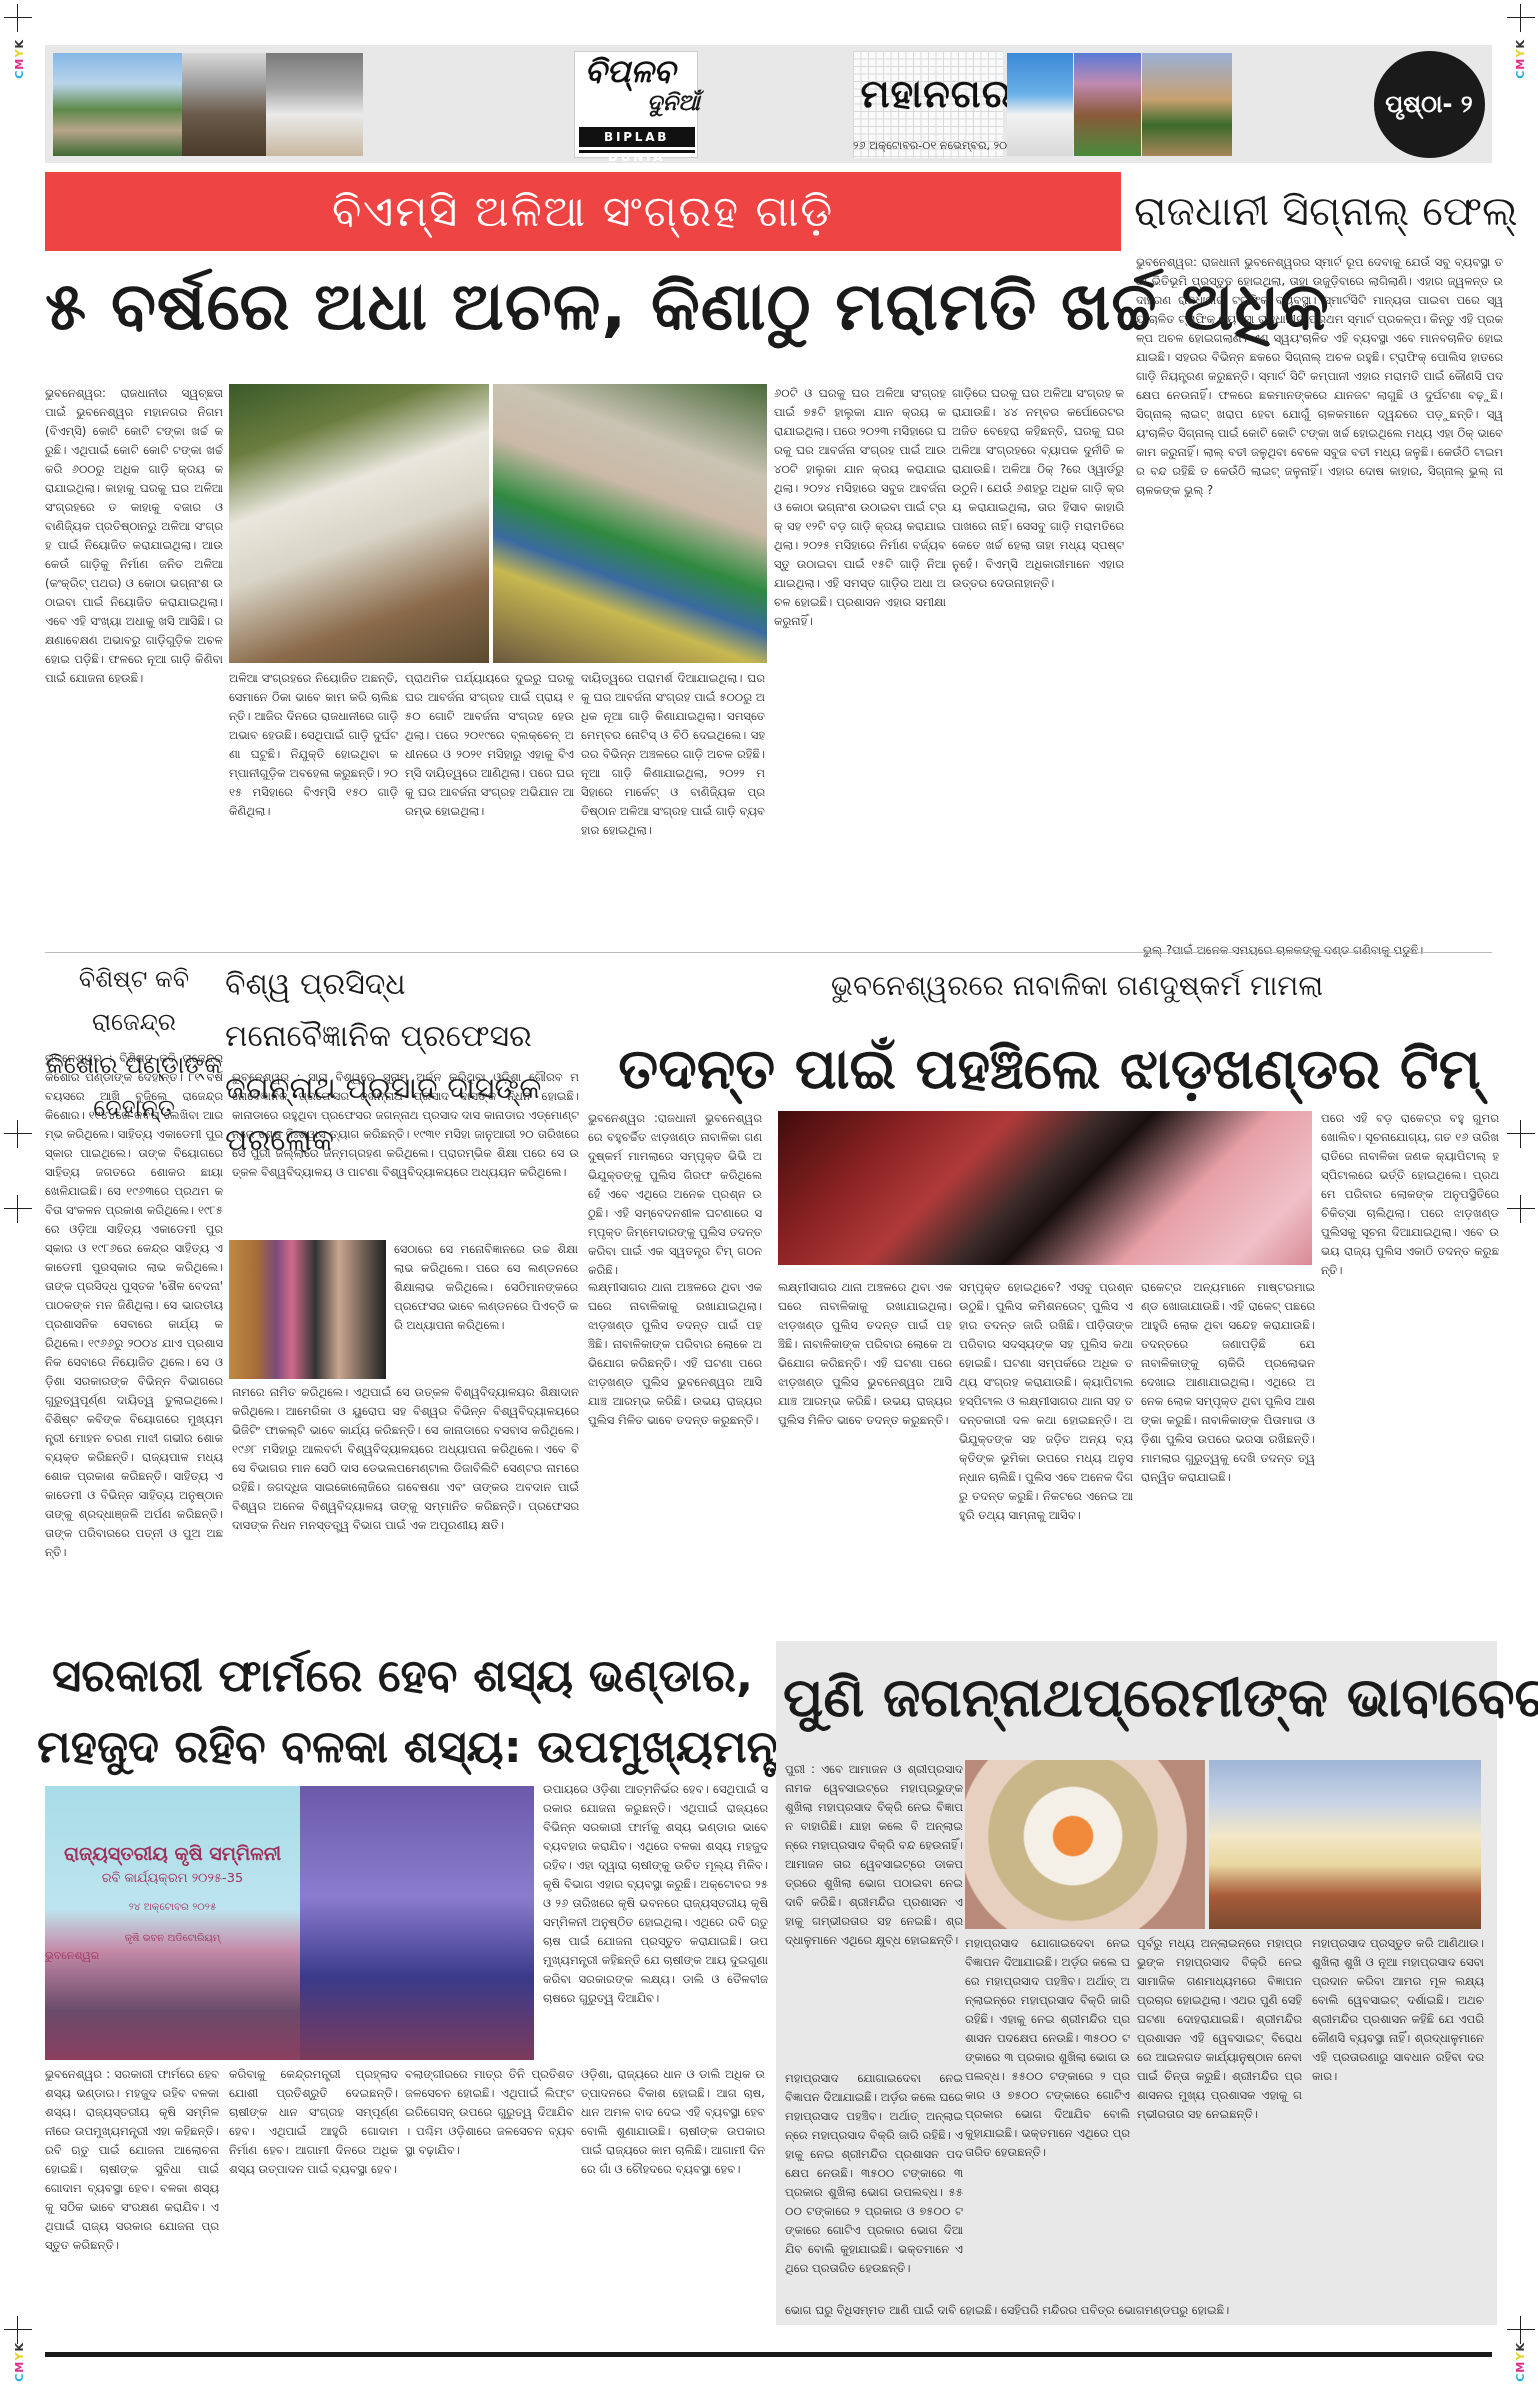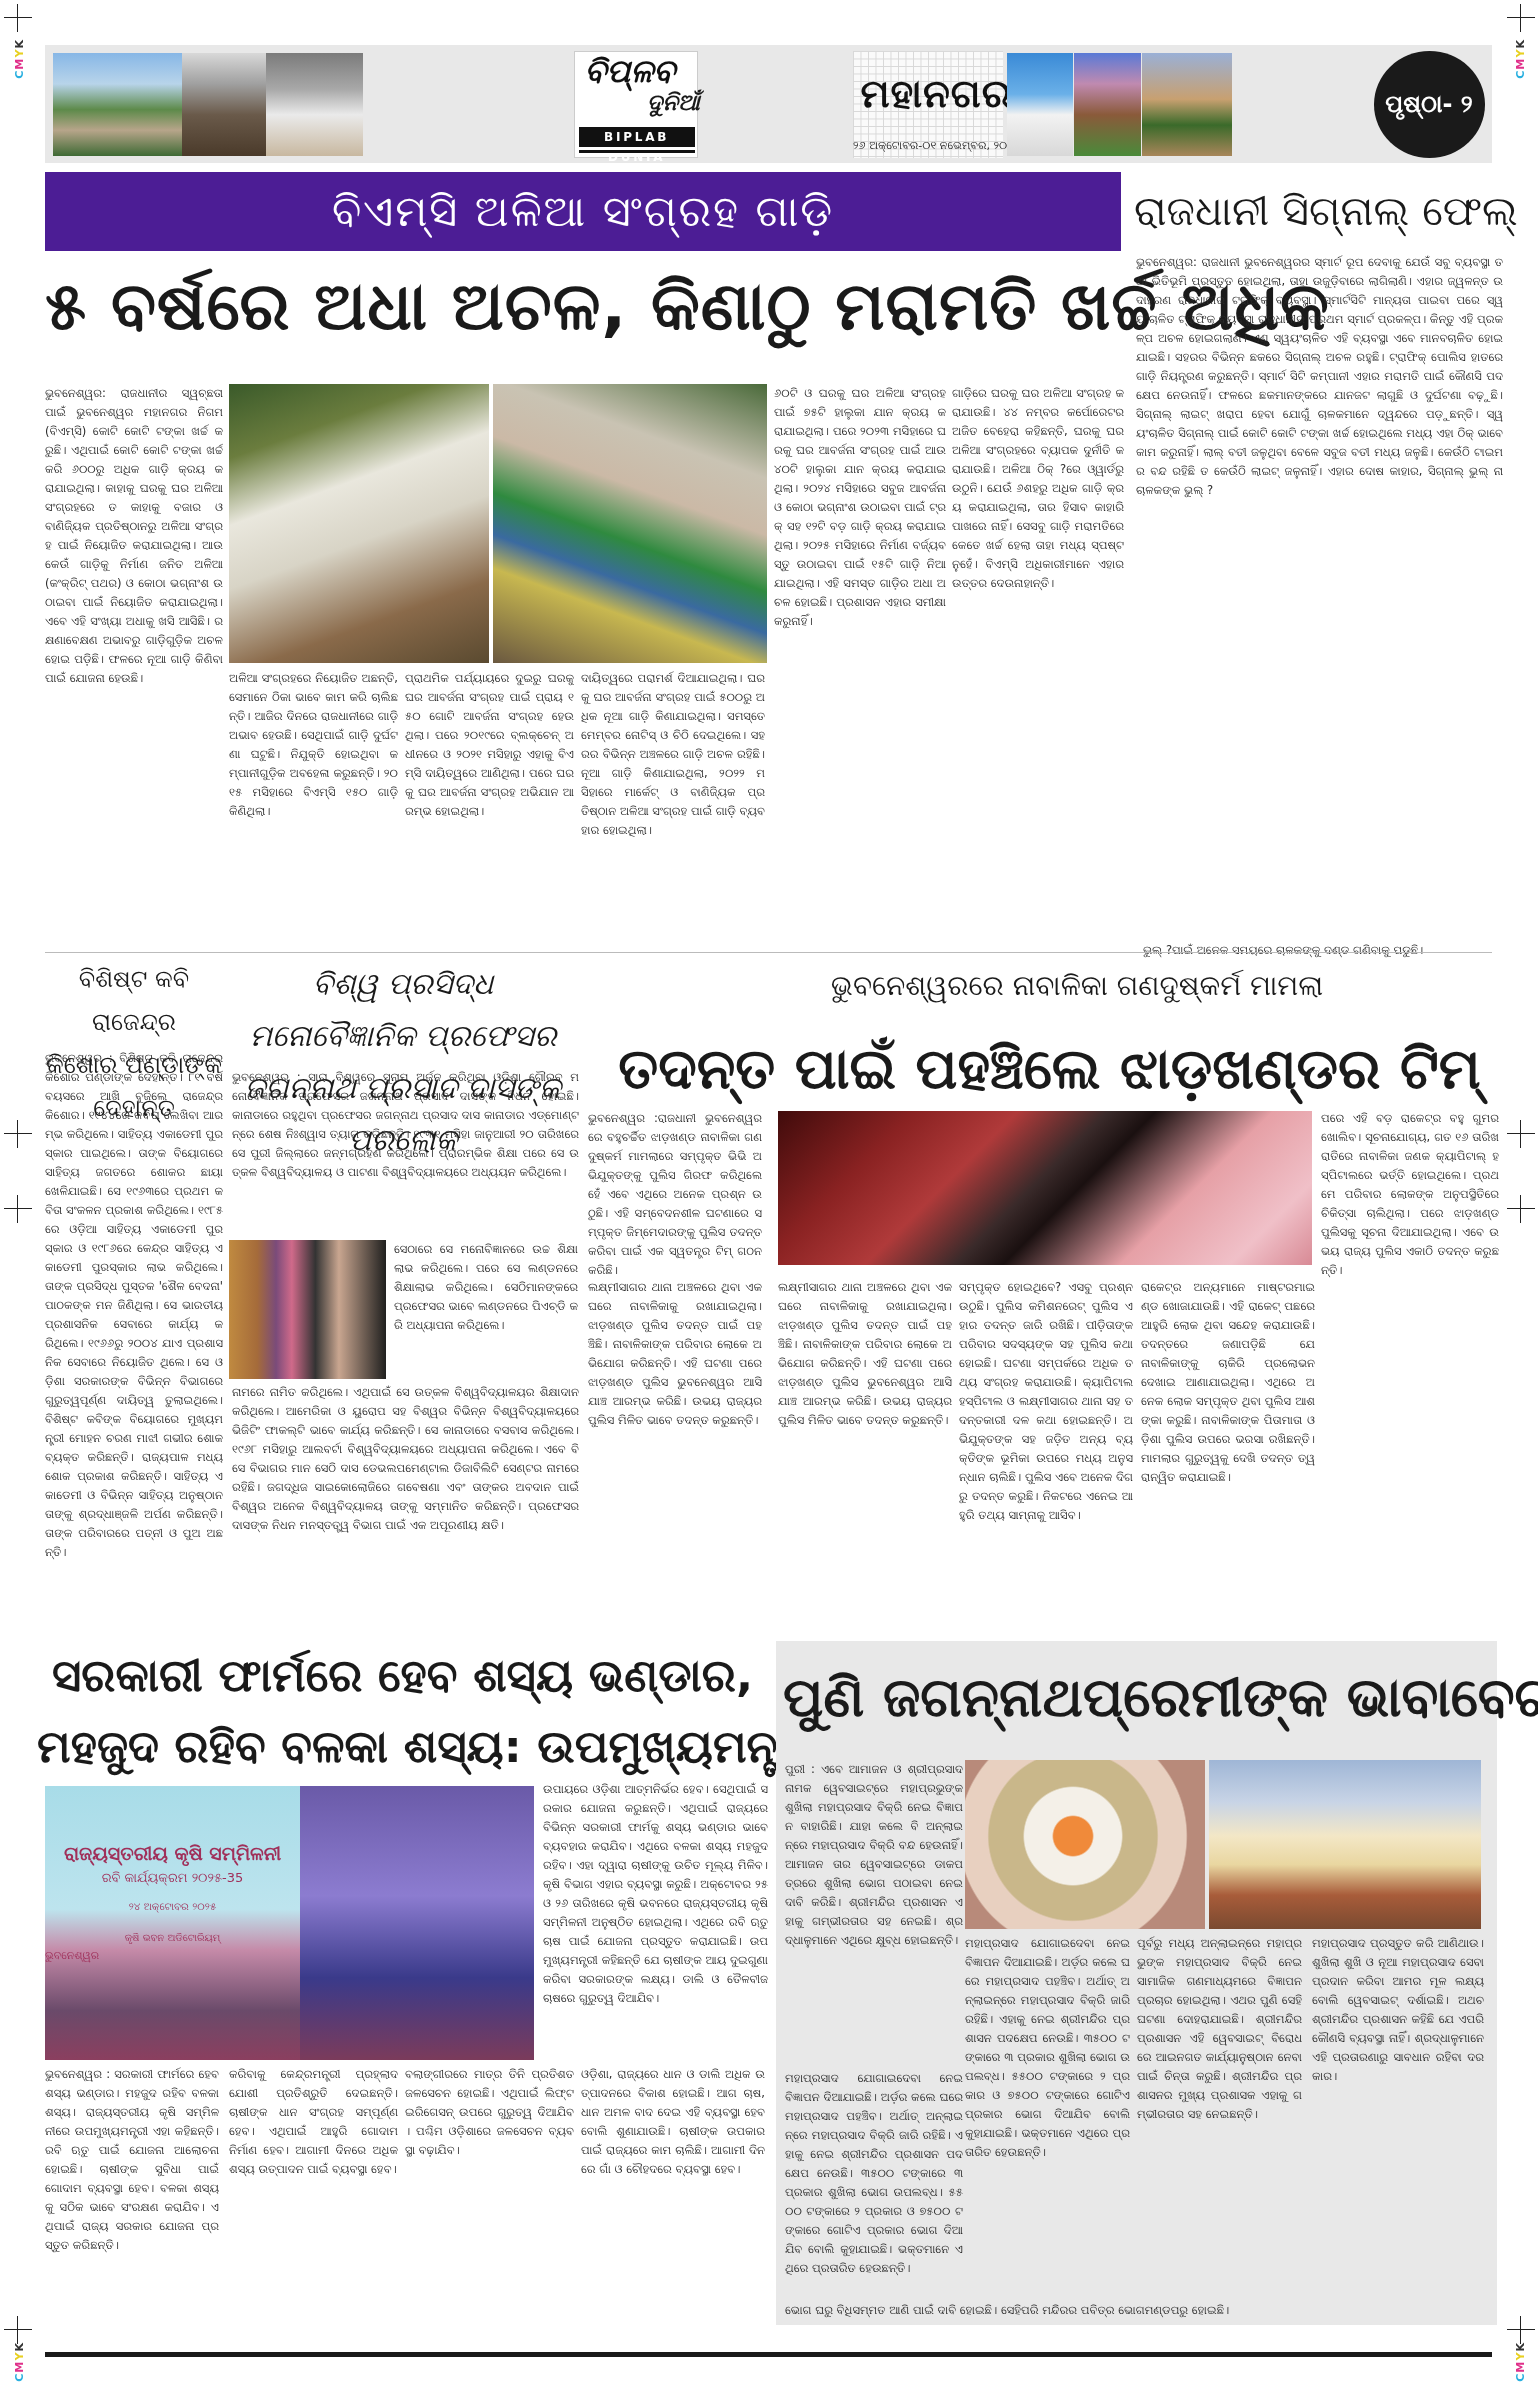--- a/index.html
+++ b/index.html
@@ -24,21 +24,21 @@
   .logo-line { position: absolute; left: 3.7px; bottom: 3.7px; width: 116px; height: 2.8px; background: #111; }
   .section-box { position: absolute; left: 808px; top: 5.6px; width: 150px; height: 107px;
      background-color: #fafafa;
      background-image: linear-gradient(#d8d8d8 0.9px, transparent 0.9px), linear-gradient(90deg, #d8d8d8 0.9px, transparent 0.9px);
      background-size: 7.5px 7.5px; }
   .section-title { position: absolute; left: 7.5px; top: 20.6px; font-size: 39px; font-weight: bold; color: #111; letter-spacing: 0.9px; white-space: nowrap; }
   .section-date { position: absolute; left: 0; bottom: 5.6px; font-size: 11.2px; color: #222; white-space: nowrap; }
   .page-badge { position: absolute; right: 7.5px; top: 5.6px; width: 111px; height: 107px; border-radius: 50%; background: #1a1a1a; color: #fff; font-size: 24px; font-weight: bold; text-align: center; line-height: 107px; }
 
   
-  .kicker-bar { left: 45px; top: 172px; width: 1076px; height: 79px; background: #4c1d95; color: #fff; font-size: 43px; text-align: center; line-height: 79px; letter-spacing: 1.9px; }
+  .kicker-bar { left: 45px; top: 172px; width: 1076px; height: 79px; background: #ef4444; color: #fff; font-size: 43px; text-align: center; line-height: 79px; letter-spacing: 1.9px; }
   .main-head { left: 45px; top: 255px; width: 1076px; font-size: 66px; font-weight: bold; text-align: center; white-space: nowrap; letter-spacing: 0.9px; line-height: 103px; }
   .side-head { left: 1134px; top: 172px; width: 375px; font-size: 41px; text-align: center; white-space: nowrap; line-height: 79px; }
 
   .col-text { position: absolute; font-size: 11.6px; line-height: 19px; color: #2a2a2a; text-align: justify; overflow: hidden; word-break: break-all; }
 
   .photo { position: absolute; overflow: hidden; }
   .ph-van { background: linear-gradient(160deg, #3a5a2a 0%, #6b7d3e 20%, #e9e7dd 38%, #d8d4c6 55%, #8a6a4a 78%, #5a4a30 100%); }
   .ph-cart { background: linear-gradient(200deg, #4a6a3a 0%, #c9c3b3 25%, #cbb9a6 40%, #2f8a3f 55%, #3a6aa0 66%, #c8b850 75%, #6a5840 100%); }
   .ph-police { background: linear-gradient(135deg, #400b0b 0%, #8a2222 20%, #b03a3a 35%, #3a2a2a 48%, #1a1010 55%, #e6a0a6 72%, #f0c0c8 88%, #d88a95 100%); }
   .ph-prof { background: linear-gradient(90deg, #c08a40 0%, #a56b3a 18%, #7a4b7a 30%, #d06a8a 40%, #333 55%, #c9a690 70%, #20201f 100%); }
@@ -49,21 +49,21 @@
   .ph-city { background: linear-gradient(180deg, #87b7e6 0%, #b8d4ea 30%, #5d8a4a 55%, #b7a58a 75%, #3f6a35 100%); }
   .ph-lingaraj { background: linear-gradient(180deg, #d8d8d8 0%, #a0a0a0 30%, #6a5a4a 60%, #4a3a2a 100%); }
   .ph-mandir { background: linear-gradient(180deg, #7b7b7b 0%, #a8a8a8 35%, #eaeaea 60%, #c8b8a0 100%); }
   .ph-jagannath { background: linear-gradient(180deg, #3a8ad6 0%, #6ab0e8 40%, #f2f2f2 60%, #d8d8d8 100%); }
   .ph-konark { background: linear-gradient(180deg, #5a7ad6 0%, #c08ab0 30%, #8a5a3a 60%, #4a8a3a 100%); }
   .ph-ruins { background: linear-gradient(180deg, #9ab0d6 0%, #c8a070 45%, #3a6a2a 70%, #a8865a 100%); }
 
   .sub-kicker { font-size: 28px; white-space: nowrap; }
   .mid-head { left: 600px; top: 1031px; width: 899px; font-size: 56px; font-weight: bold; white-space: nowrap; text-align: center; line-height: 75px; }
   .obit1 { left: 45px; top: 958px; width: 178px; font-size: 24px; text-align: center; line-height: 43px; }
-  .obit2 { left: 225px; top: 958px; width: 356px; font-size: 30px; text-align: center; line-height: 52px; font-style: italic; }
+  .obit2 { left: 225px; top: 958px; width: 356px; font-size: 30px; text-align: left; line-height: 52px; }
 
   .agri-head { left: 37px; top: 1640px; width: 731px; font-size: 45px; font-weight: bold; text-align: center; line-height: 71px; white-space: nowrap; }
   .jag-box { left: 776px; top: 1641px; width: 721px; height: 684px; background: #e8e8e8; }
   .jag-head { left: 783px; top: 1651px; width: 712px; font-size: 54px; font-weight: bold; text-align: center; white-space: nowrap; line-height: 94px; }
   .rule-bottom { left: 45px; top: 2352px; width: 1447px; height: 4.7px; background: #1a1a1a; }
   .gray-rule { position: absolute; height: 0.9px; background: #bbb; }
 </style>
 </head>
 <body>
 

